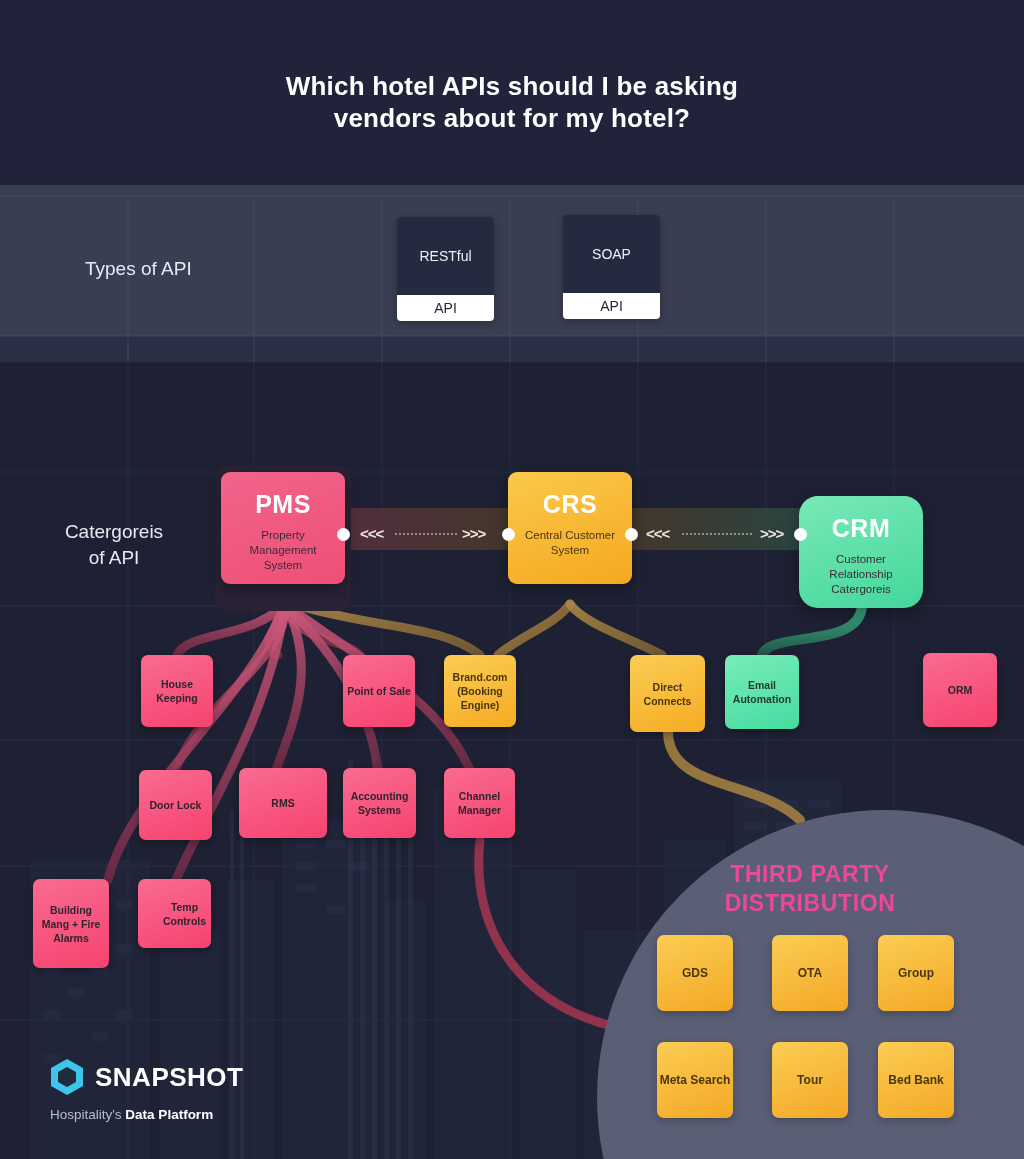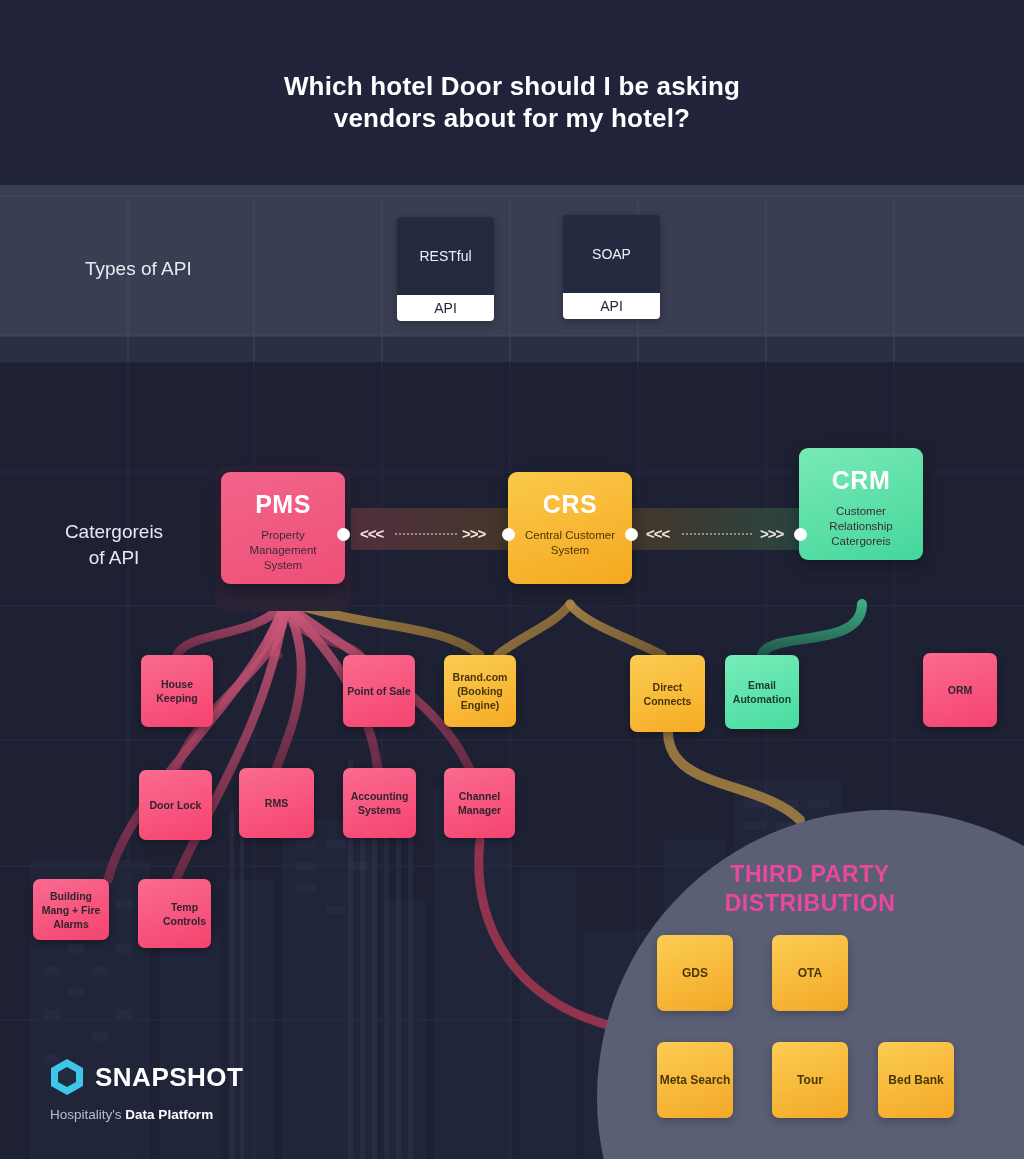--- a/index.html
+++ b/index.html
@@ -79,22 +79,22 @@
     font-size: 25px; font-weight: bold; color: #ffffff;
     letter-spacing: .5px; margin-bottom: 9px;
   }
   .cat-card .full {
     font-size: 11.5px; line-height: 15px; color: #2b2535; padding: 0 8px;
   }
   #cat-pms { left: 221px; top: 472px;
     background: linear-gradient(160deg,#f2648a 0%,#ef4f76 100%); }
   #cat-crs { left: 508px; top: 472px;
     background: linear-gradient(160deg,#fbc94a 0%,#f5a820 100%); }
-  #cat-crm { left: 799px; top: 448px;
-    background: linear-gradient(160deg,#79e9b6 0%,#44d79b 100%); }
+  #cat-crm { left: 799px; top: 496px;
+    background: linear-gradient(160deg,#79e9b6 0%,#44d79b 100%); border-radius: 19px; }
   #cat-pms .full, #cat-crm .full { color: #3b2c3a; }
   #cat-crs .full { color: #4a3608; }
 
   .pms-glow {
     position: absolute; left: 215px; top: 466px;
     width: 136px; height: 145px; border-radius: 12px;
     background: #2a2235; z-index: 6;
   }
 
   
@@ -320,21 +320,21 @@
       <line x1="510" y1="196" x2="510" y2="362"></line>
       <line x1="638" y1="196" x2="638" y2="362"></line>
       <line x1="766" y1="196" x2="766" y2="362"></line>
       <line x1="894" y1="196" x2="894" y2="362"></line>
       <line x1="0" y1="196" x2="1024" y2="196"></line>
       <line x1="0" y1="336" x2="1024" y2="336"></line>
     </g>
   </svg>
 
   <div class="title">
-    <div>Which hotel Door should I be asking</div>
+    <div>Which hotel APIs should I be asking</div>
     <div>vendors about for my hotel?</div>
   </div>
 
   <div class="row-label" id="label-types">Types of API</div>
   <div class="row-label" id="label-cats">
     <div>Catergoreis</div>
     <div>of API</div>
   </div>
 
   <div class="api-card" id="api-restful">
@@ -374,35 +374,36 @@
   <div class="chev" style="left:760px; top:525px;">&gt;&gt;&gt;</div>
 
   <div class="sub-card c-pink" style="left:141px; top:655px; width:72px; height:72px;">House Keeping</div>
   <div class="sub-card c-pink" style="left:343px; top:655px; width:72px; height:72px;">Point of Sale</div>
   <div class="sub-card c-yellow" style="left:444px; top:655px; width:72px; height:72px;">Brand.com (Booking Engine)</div>
   <div class="sub-card c-yellow" style="left:630px; top:655px; width:75px; height:77px;">Direct Connects</div>
   <div class="sub-card c-green" style="left:725px; top:655px; width:74px; height:74px;">Email Automation</div>
   <div class="sub-card c-pink" style="left:923px; top:653px; width:74px; height:74px;">ORM</div>
 
   <div class="sub-card c-pink" style="left:139px; top:770px; width:73px; height:70px;">Door Lock</div>
-  <div class="sub-card c-pink" style="left:239px; top:768px; width:75px; height:70px;">RMS</div>
+  <div class="sub-card c-pink" style="left:239px; top:768px; width:88px; height:70px;">RMS</div>
   <div class="sub-card c-pink" style="left:343px; top:768px; width:73px; height:70px;">Accounting Systems</div>
   <div class="sub-card c-pink" style="left:444px; top:768px; width:71px; height:70px;">Channel Manager</div>
 
-  <div class="sub-card c-pink" style="left:33px; top:879px; width:76px; height:61px;">Building Mang + Fire Alarms</div>
+  <div class="sub-card c-pink" style="left:33px; top:879px; width:76px; height:89px;">Building Mang + Fire Alarms</div>
   <div class="sub-card c-pink" style="left:138px; top:879px; width:73px; height:69px;padding-left:24px;">Temp Controls</div>
 
   <div id="tp-circle"></div>
   <div id="tp-title">
     <div>THIRD PARTY</div>
     <div>DISTRIBUTION</div>
   </div>
 
   <div class="tp-card" style="left:657px; top:935px;">GDS</div>
   <div class="tp-card" style="left:772px; top:935px;">OTA</div>
+  <div class="tp-card" style="left:878px; top:935px;">Group</div>
   <div class="tp-card" style="left:657px; top:1042px;">Meta Search</div>
   <div class="tp-card" style="left:772px; top:1042px;">Tour</div>
   <div class="tp-card" style="left:878px; top:1042px;">Bed Bank</div>
 
   <div id="logo-wrap">
     <div id="logo-row">
       <svg width="34" height="38" viewBox="0 0 34 38">
         <polygon points="17,1 33,10 33,28 17,37 1,28 1,10" fill="#3ec6ea"></polygon>
         <polygon points="17,9 26,14 26,24 17,29 8,24 8,14" fill="#1f2c3d"></polygon>
       </svg>

